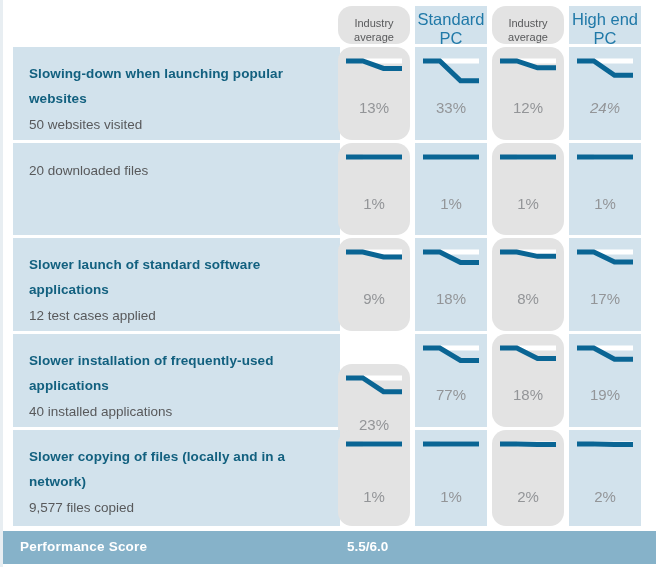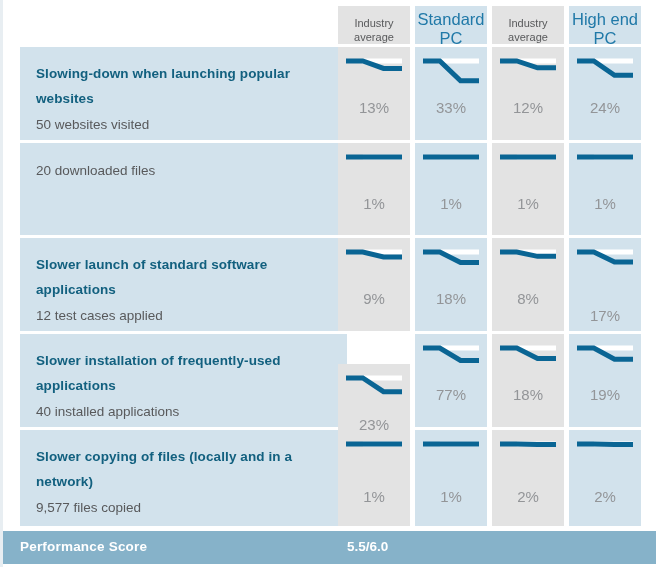--- a/index.html
+++ b/index.html
@@ -27,21 +27,21 @@
     width: 656px;
   }
   .row {
     position: relative;
     width: 656px;
   }
 
   
   .label-cell {
     position: absolute;
-    left: 20px;
+    left: 13px;
     width: 327px;
     box-sizing: border-box;
     padding: 14px 16px 10px 16px;
     background: #d2e2ec;
   }
   .label-cell.header-blank {
     background: #ffffff;
   }
   .metric-title {
     color: #12607f;
@@ -57,21 +57,21 @@
     font-weight: normal;
     margin-top: 1px;
   }
 
   
   .data-cell {
     position: absolute;
     box-sizing: border-box;
     overflow: hidden;
   }
-  .data-cell.gray  { background: #e3e3e3; }
+  .data-cell.gray  { background: #e3e3e3; border-radius: 14px; }
   .data-cell.blue  { background: #d2e2ec; }
 
   
   .hdr-industry {
     color: #58595b;
     font-size: 11px;
     line-height: 14px;
     text-align: center;
     font-weight: normal;
     padding-top: 10px;
@@ -208,21 +208,21 @@
           </div>
           <div class="pct" style="top: 52px;">12%</div>
         </div>
         <div class="data-cell blue" style="left: 569px; top: 0px; width: 72px; height: 93px;">
           <div class="spark-wrap">
             <svg width="56" height="30" class="spark">
               <rect x="16.8" y="1.5" width="39.199999999999996" height="5" fill="#ffffff"></rect>
               <polyline points="0,4 16.8,4 37.52,18.259999999999998 56,18.259999999999998" fill="none" stroke="#0a6594" stroke-width="5" stroke-linecap="butt" stroke-linejoin="miter"></polyline>
             </svg>
           </div>
-          <div class="pct" style="top: 52px;">24%</div>
+          <div class="pct" style="top: 52px; font-style: italic;">24%</div>
         </div>
       </div>
       <div class="row" style="position: absolute; top: 143px; height: 92px;">
         <div class="label-cell" style="top: 0px; height: 92px;">
           <div class="metric-sub">20 downloaded files</div>
         </div>
         <div class="data-cell gray" style="left: 338px; top: 0px; width: 72px; height: 92px;">
           <div class="spark-wrap">
             <svg width="56" height="30" class="spark">
               <rect x="16.8" y="1.5" width="39.199999999999996" height="5" fill="#ffffff"></rect>
@@ -291,21 +291,21 @@
           </div>
           <div class="pct" style="top: 52px;">8%</div>
         </div>
         <div class="data-cell blue" style="left: 569px; top: 0px; width: 72px; height: 93px;">
           <div class="spark-wrap">
             <svg width="56" height="30" class="spark">
               <rect x="16.8" y="1.5" width="39.199999999999996" height="5" fill="#ffffff"></rect>
               <polyline points="0,4 16.8,4 37.52,13.92 56,13.92" fill="none" stroke="#0a6594" stroke-width="5" stroke-linecap="butt" stroke-linejoin="miter"></polyline>
             </svg>
           </div>
-          <div class="pct" style="top: 69px;">17%</div>
+          <div class="pct" style="top: 52px;">17%</div>
         </div>
       </div>
       <div class="row" style="position: absolute; top: 334px; height: 93px;">
         <div class="label-cell" style="top: 0px; height: 93px;">
           <div class="metric-title">Slower installation of frequently-used applications</div>
           <div class="metric-sub">40 installed applications</div>
         </div>
         <div class="data-cell gray" style="left: 338px; top: 0px; width: 72px; height: 93px; margin-top: 30px;">
           <div class="spark-wrap">
             <svg width="56" height="30" class="spark">

